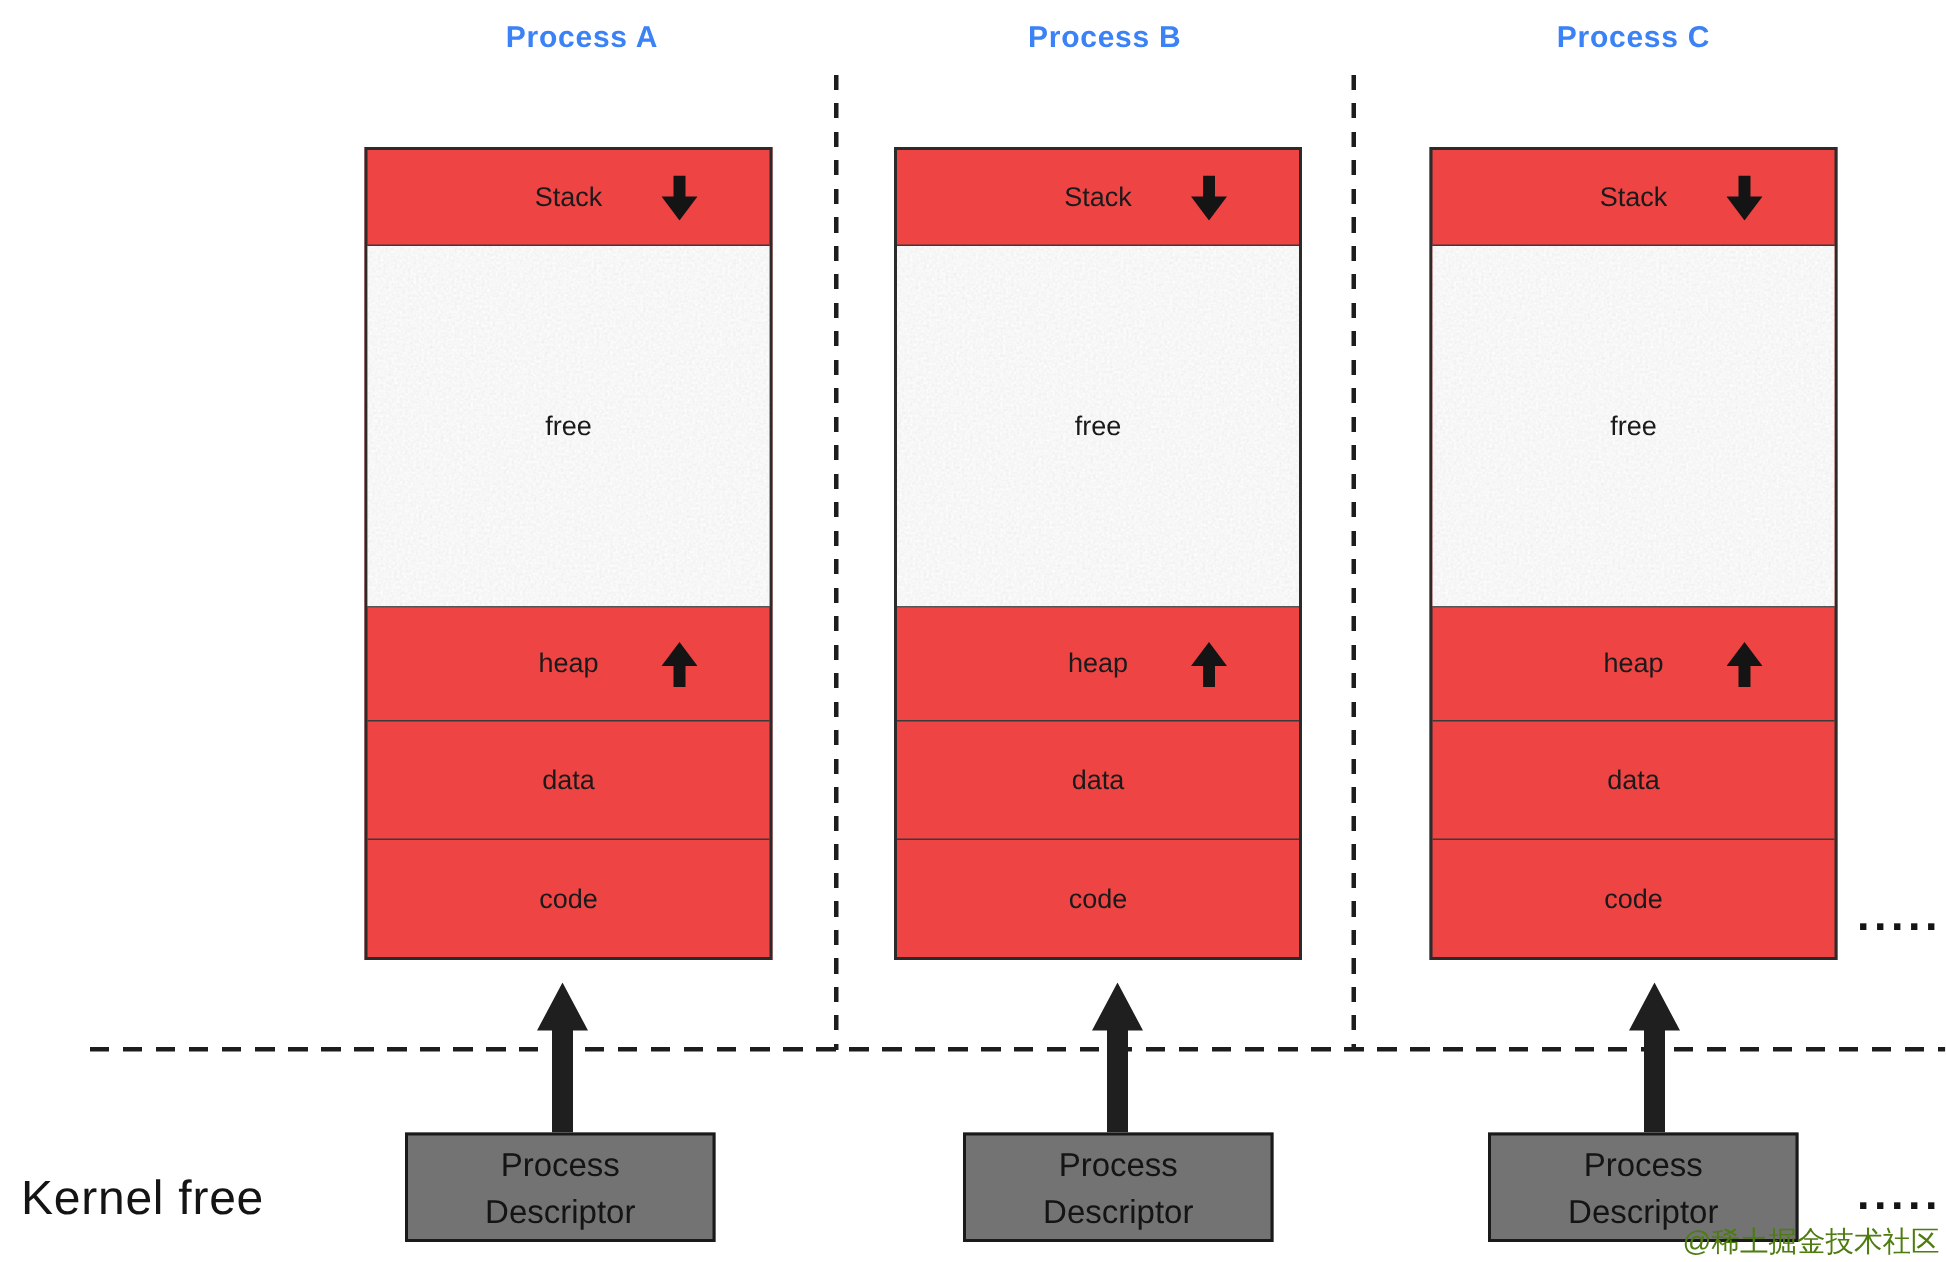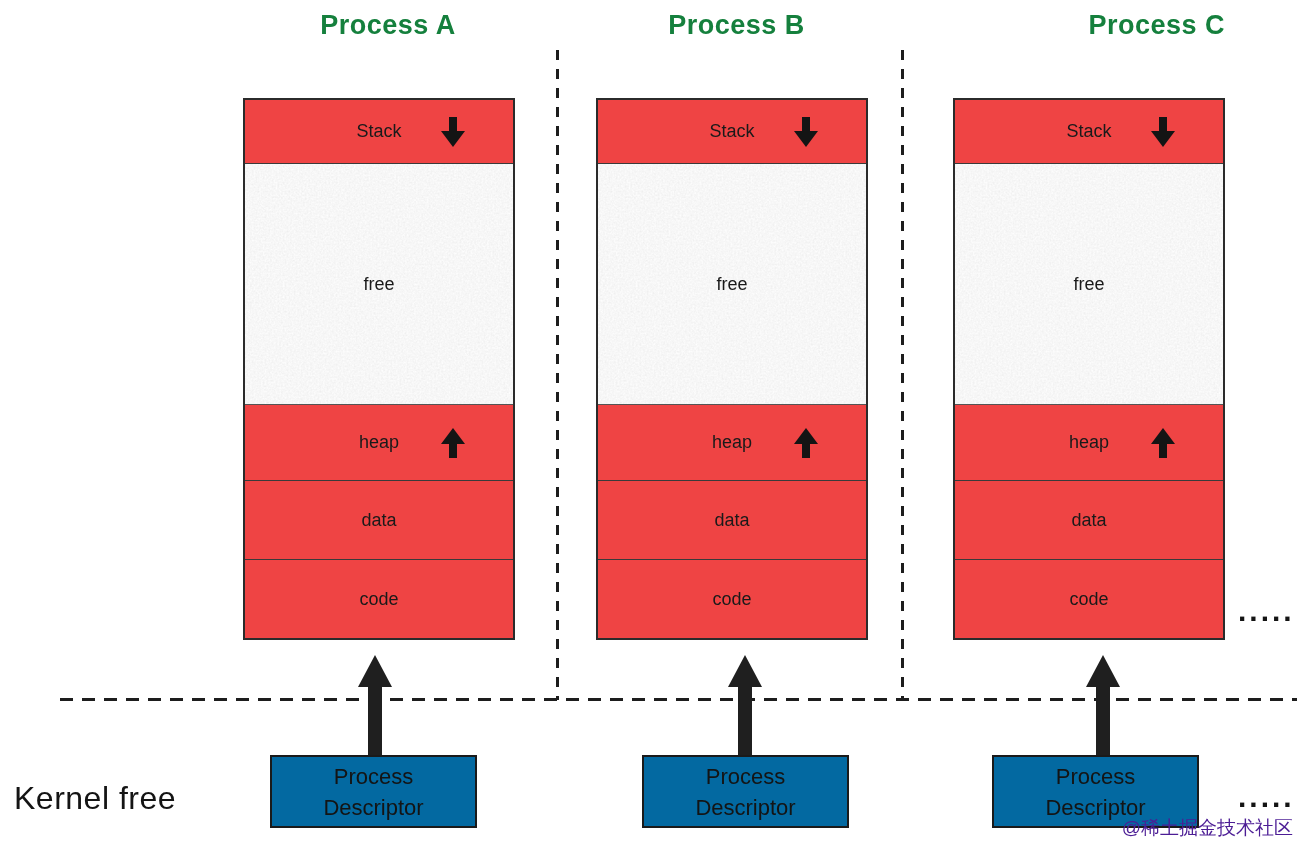--- a/index.html
+++ b/index.html
@@ -15,30 +15,30 @@
     height: 841px;
     background: #ffffff;
     overflow: hidden;
   }
 
   
   .proc-title {
     position: absolute;
     top: 6px;
     height: 38px;
-    font-size: 27px;
+    font-size: 20px;
     font-weight: 600;
     text-align: center;
     line-height: 38px;
     letter-spacing: 0.5px;
-    color: #15803d;
+    color: #3b82f6;
   }
   .title-a { left: 243px; width: 290px; }
   .title-b { left: 596px; width: 281px; }
-  .title-c { left: 953px; width: 272px; text-align: right; }
+  .title-c { left: 953px; width: 272px; }
 
   
   .mem-box {
     position: absolute;
     top: 98px;
     width: 272px;
     height: 542px;
     border: 2px solid #2b2b2b;
     box-sizing: border-box;
     background: #ef4444;
@@ -127,21 +127,21 @@
   .arrow-c { left: 1086px; }
 
   
   .desc-box {
     position: absolute;
     top: 755px;
     width: 207px;
     height: 73px;
     border: 2.5px solid #1a1a1a;
     box-sizing: border-box;
-    background: #0369a1;
+    background: #737373;
     display: flex;
     flex-direction: column;
     align-items: center;
     justify-content: center;
     font-size: 22px;
     line-height: 31px;
     color: #141414;
     z-index: 4;
     text-align: center;
   }
@@ -163,21 +163,21 @@
   }
   .ellipsis-user   { top: 596px; }
   .ellipsis-kernel { top: 782px; }
 
   
   .watermark {
     position: absolute;
     right: 4px;
     top: 815px;
     font-size: 19px;
-    color: #4c1d95;
+    color: #4d7c0f;
     z-index: 6;
     white-space: nowrap;
   }
 
   .arrow-glyph { display: block; }
 </style>
 </head>
 <body>
 
 <div class="canvas">

